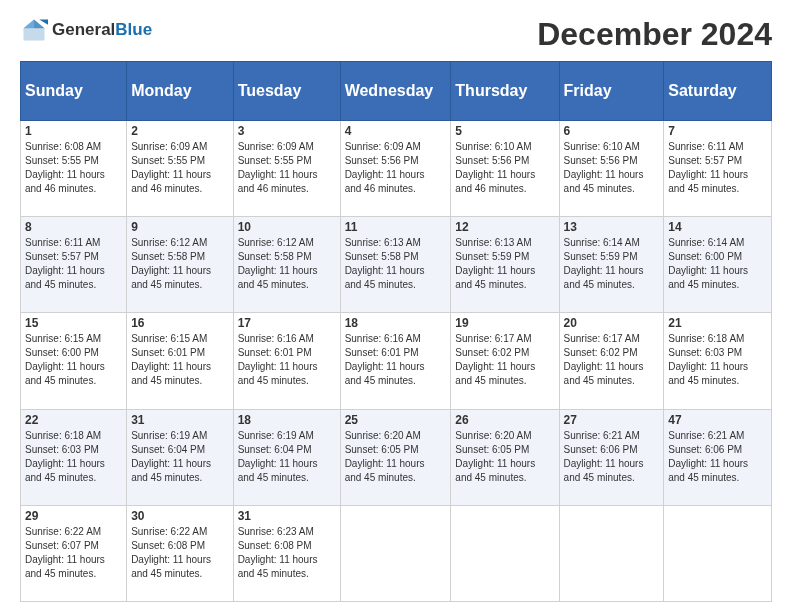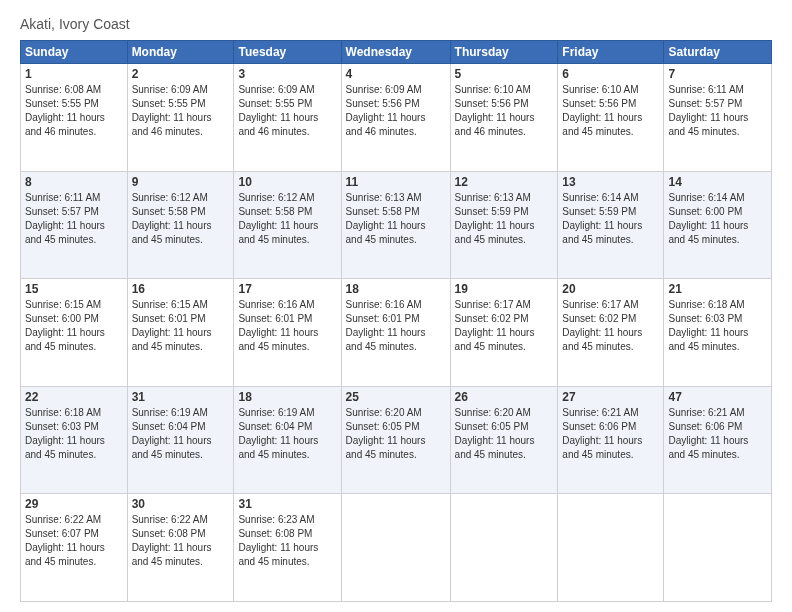--- a/index.html
+++ b/index.html
@@ -48,23 +48,23 @@
     }
     .calendar {
       flex: 1;
       border-collapse: collapse;
       width: 100%;
       font-size: 10px;
     }
     .calendar th {
       background: #3a6db5;
       color: #fff;
-      padding: 4px 4px;
+      padding: 20px 4px;
       text-align: left;
-      font-size: 12px;
+      font-size: 16px;
       font-weight: bold;
       border: 1px solid #2a5a9a;
     }
     .calendar td {
       vertical-align: top;
       padding: 3px 4px;
       border: 1px solid #d0d0d0;
       width: 113px;
       height: 82px;
       background: #fff;
@@ -89,22 +89,37 @@
     }
     .empty-cell {
       background: #fff !important;
     }
   </style>
 </head>
 <body>
 
 <div class="page">
   <div class="header">
+    <div class="logo">
+      <svg class="logo-icon" viewBox="0 0 32 32">
+        <rect x="0" y="0" width="32" height="32" fill="none"></rect>
+        <polygon points="16,4 28,14 28,28 4,28 4,14" fill="#1a6faf" opacity="0.15"></polygon>
+        <polygon points="16,4 28,14 16,14" fill="#1a6faf" opacity="0.7"></polygon>
+        <polygon points="16,4 4,14 16,14" fill="#3a8fd0" opacity="0.7"></polygon>
+        <rect x="4" y="14" width="24" height="14" fill="#1a6faf" opacity="0.12"></rect>
+        <polygon points="22,4 32,10 32,4" fill="#1a6faf"></polygon>
+      </svg>
+      <div>
+        <div style="font-size:17px;font-weight:bold;line-height:1.1;">
+          <span class="logo-general">General</span><span class="logo-blue">Blue</span>
+        </div>
+      </div>
+    </div>
     <div class="title-block">
-      <div class="location">Akati, Ivory Coast</div>
+      <div class="month-title">December 2024</div>
     </div>
   </div>
 
   <table class="calendar">
     <thead>
       <tr>
         <th>Sunday</th>
         <th>Monday</th>
         <th>Tuesday</th>
         <th>Wednesday</th>

